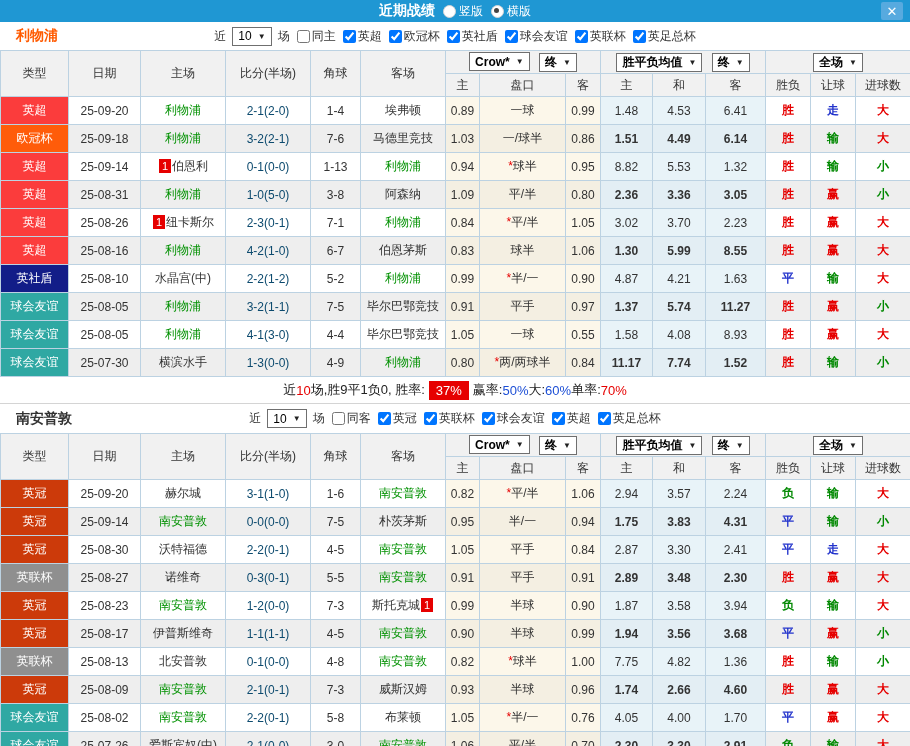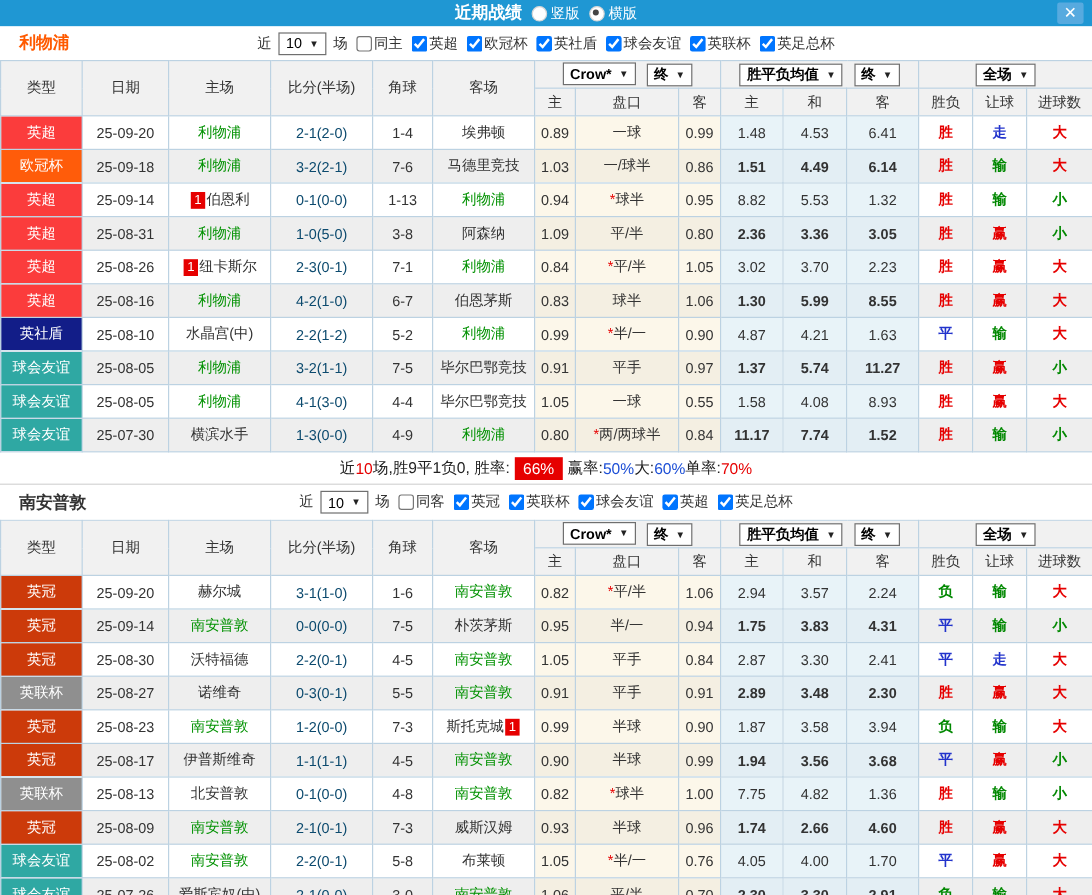--- a/index.html
+++ b/index.html
@@ -338,21 +338,21 @@
           <td class="base outcome" style="color: rgb(0, 136, 0);">输</td>
           <td class="base outcome" style="color: rgb(0, 136, 0);">小</td>
         </tr>
       </tbody>
   </table>
 
   <div id="summary-0" class="summary">
       <span>近</span>
       <span class="red">10</span>
       <span>场,胜9平1负0, 胜率:</span>
-      <span class="redbox">66%</span>
+      <span class="redbox">37%</span>
       <span>赢率:</span>
       <span class="blue">50%</span>
       <span> 大:</span>
       <span class="blue">60%</span>
       <span> 单率:</span>
       <span class="red">70%</span>
     </div>
 </section>
 
 <section>

